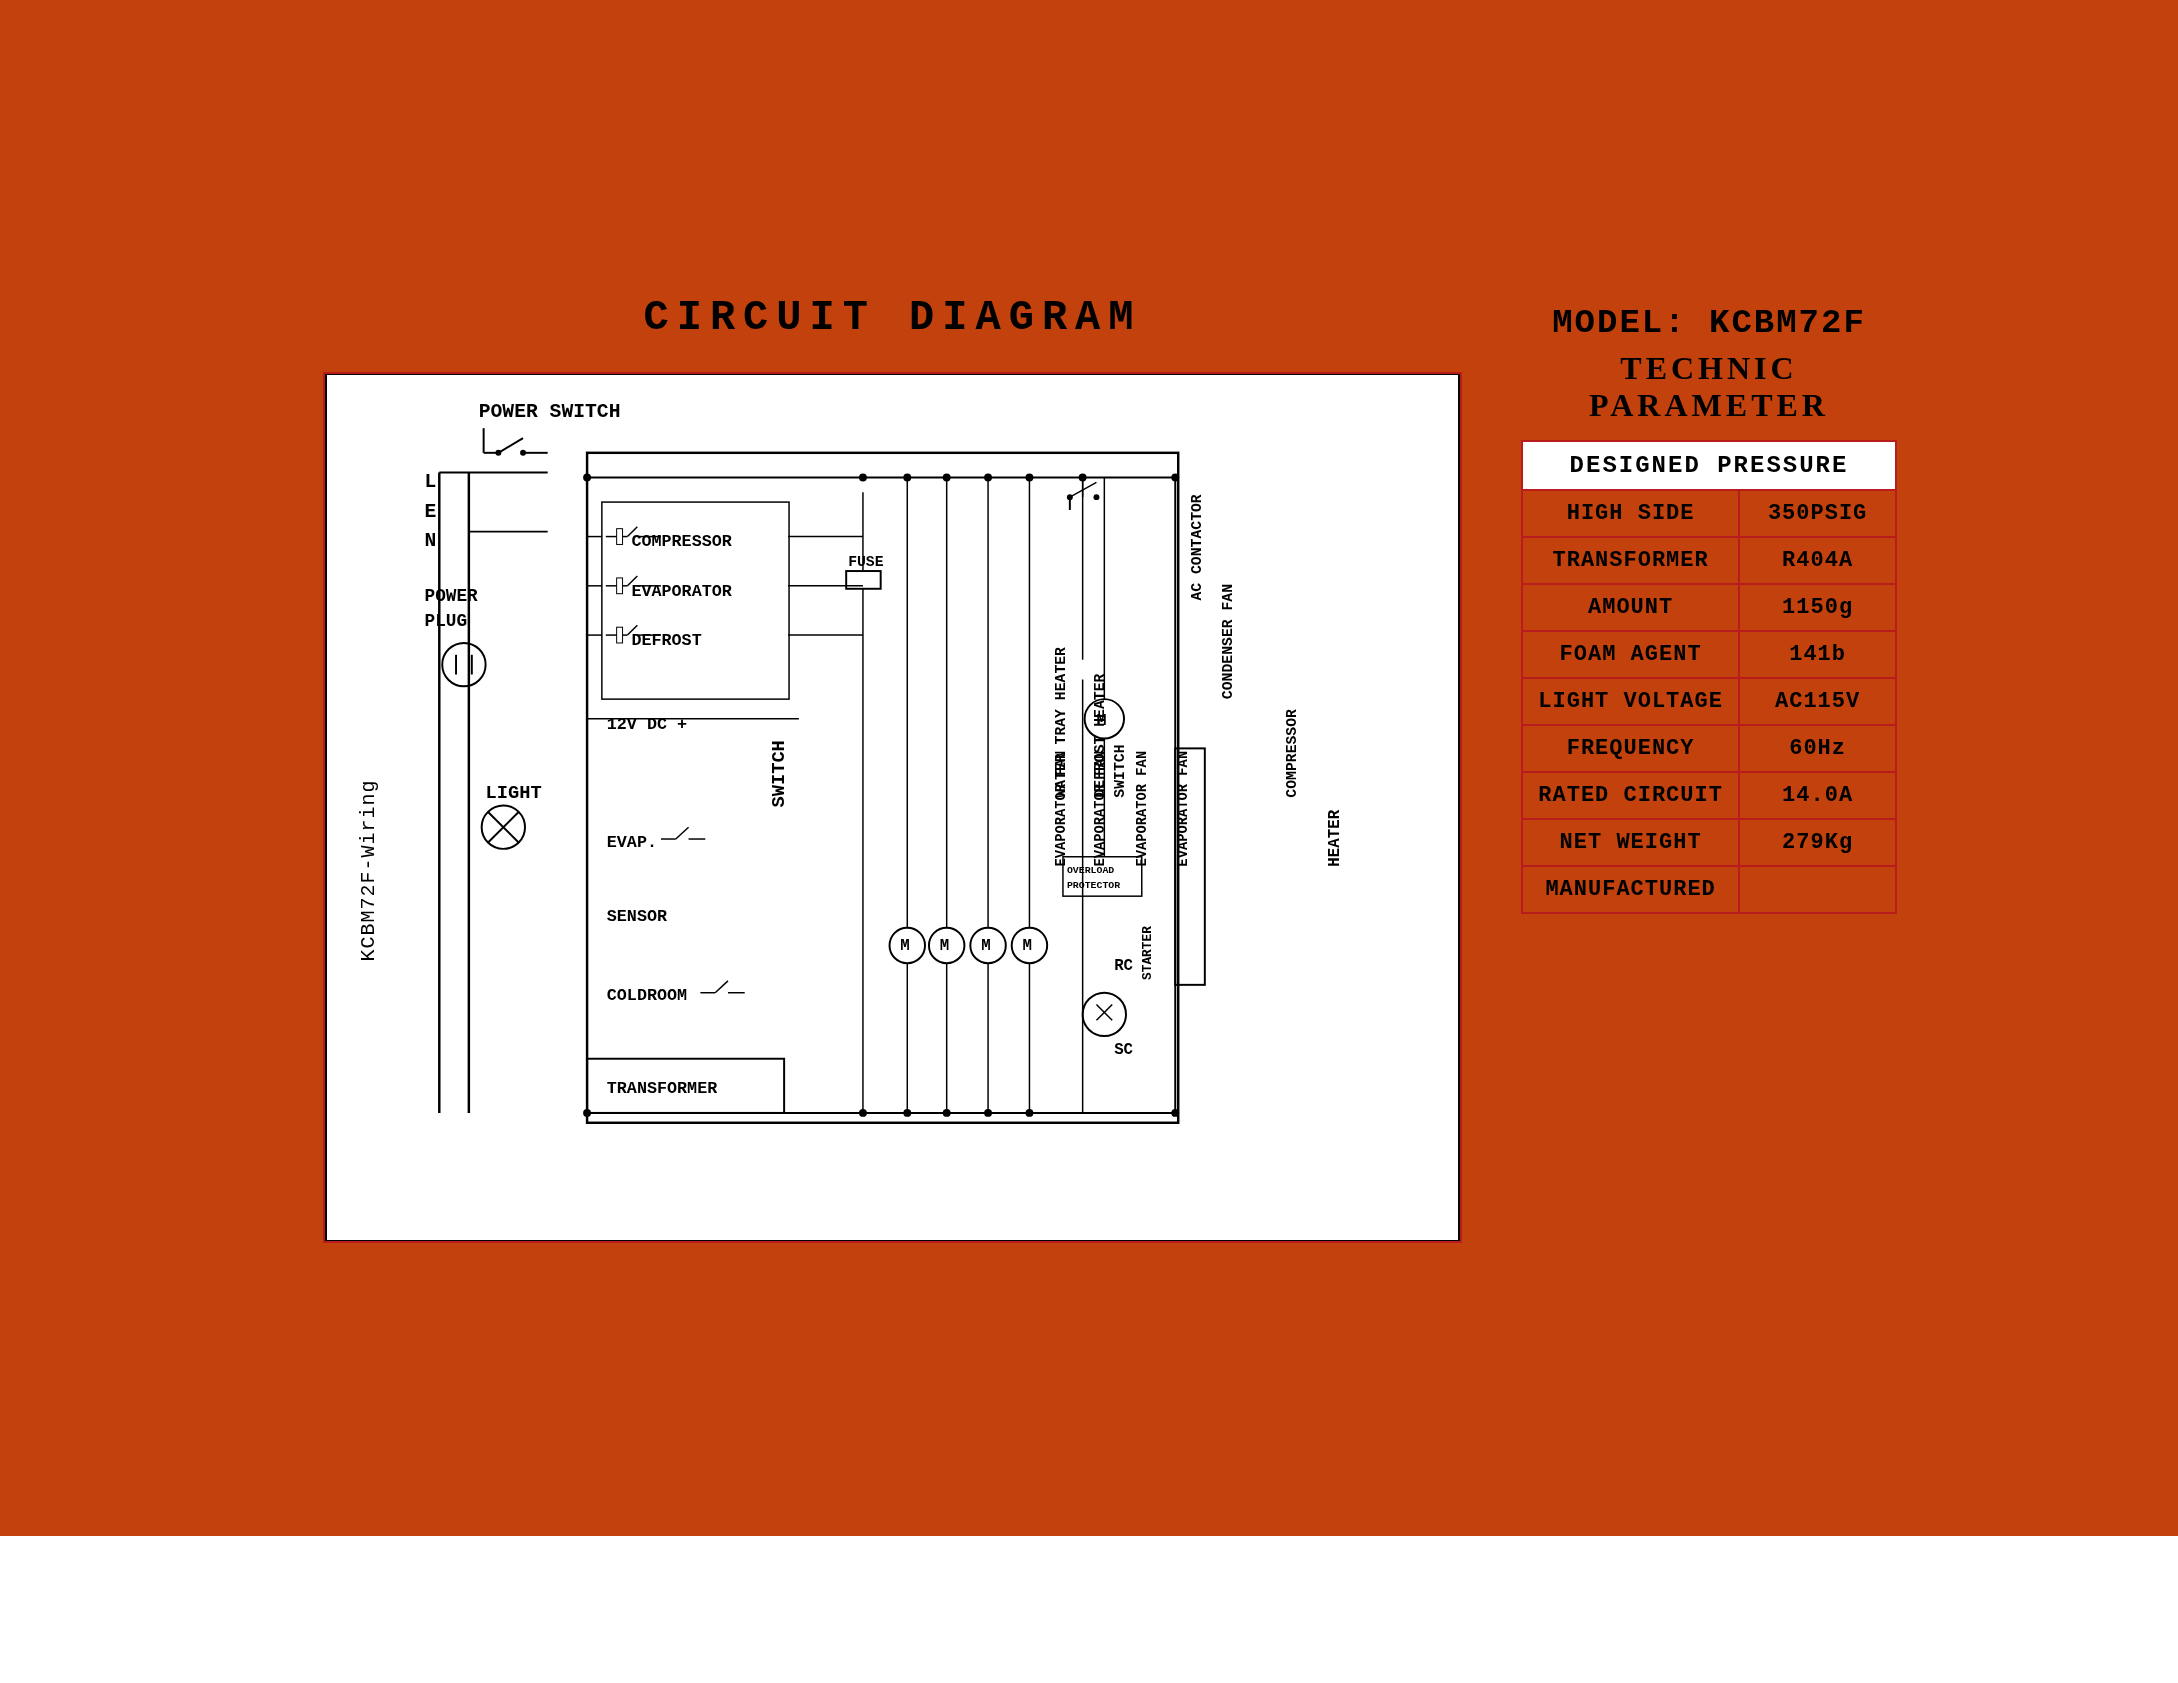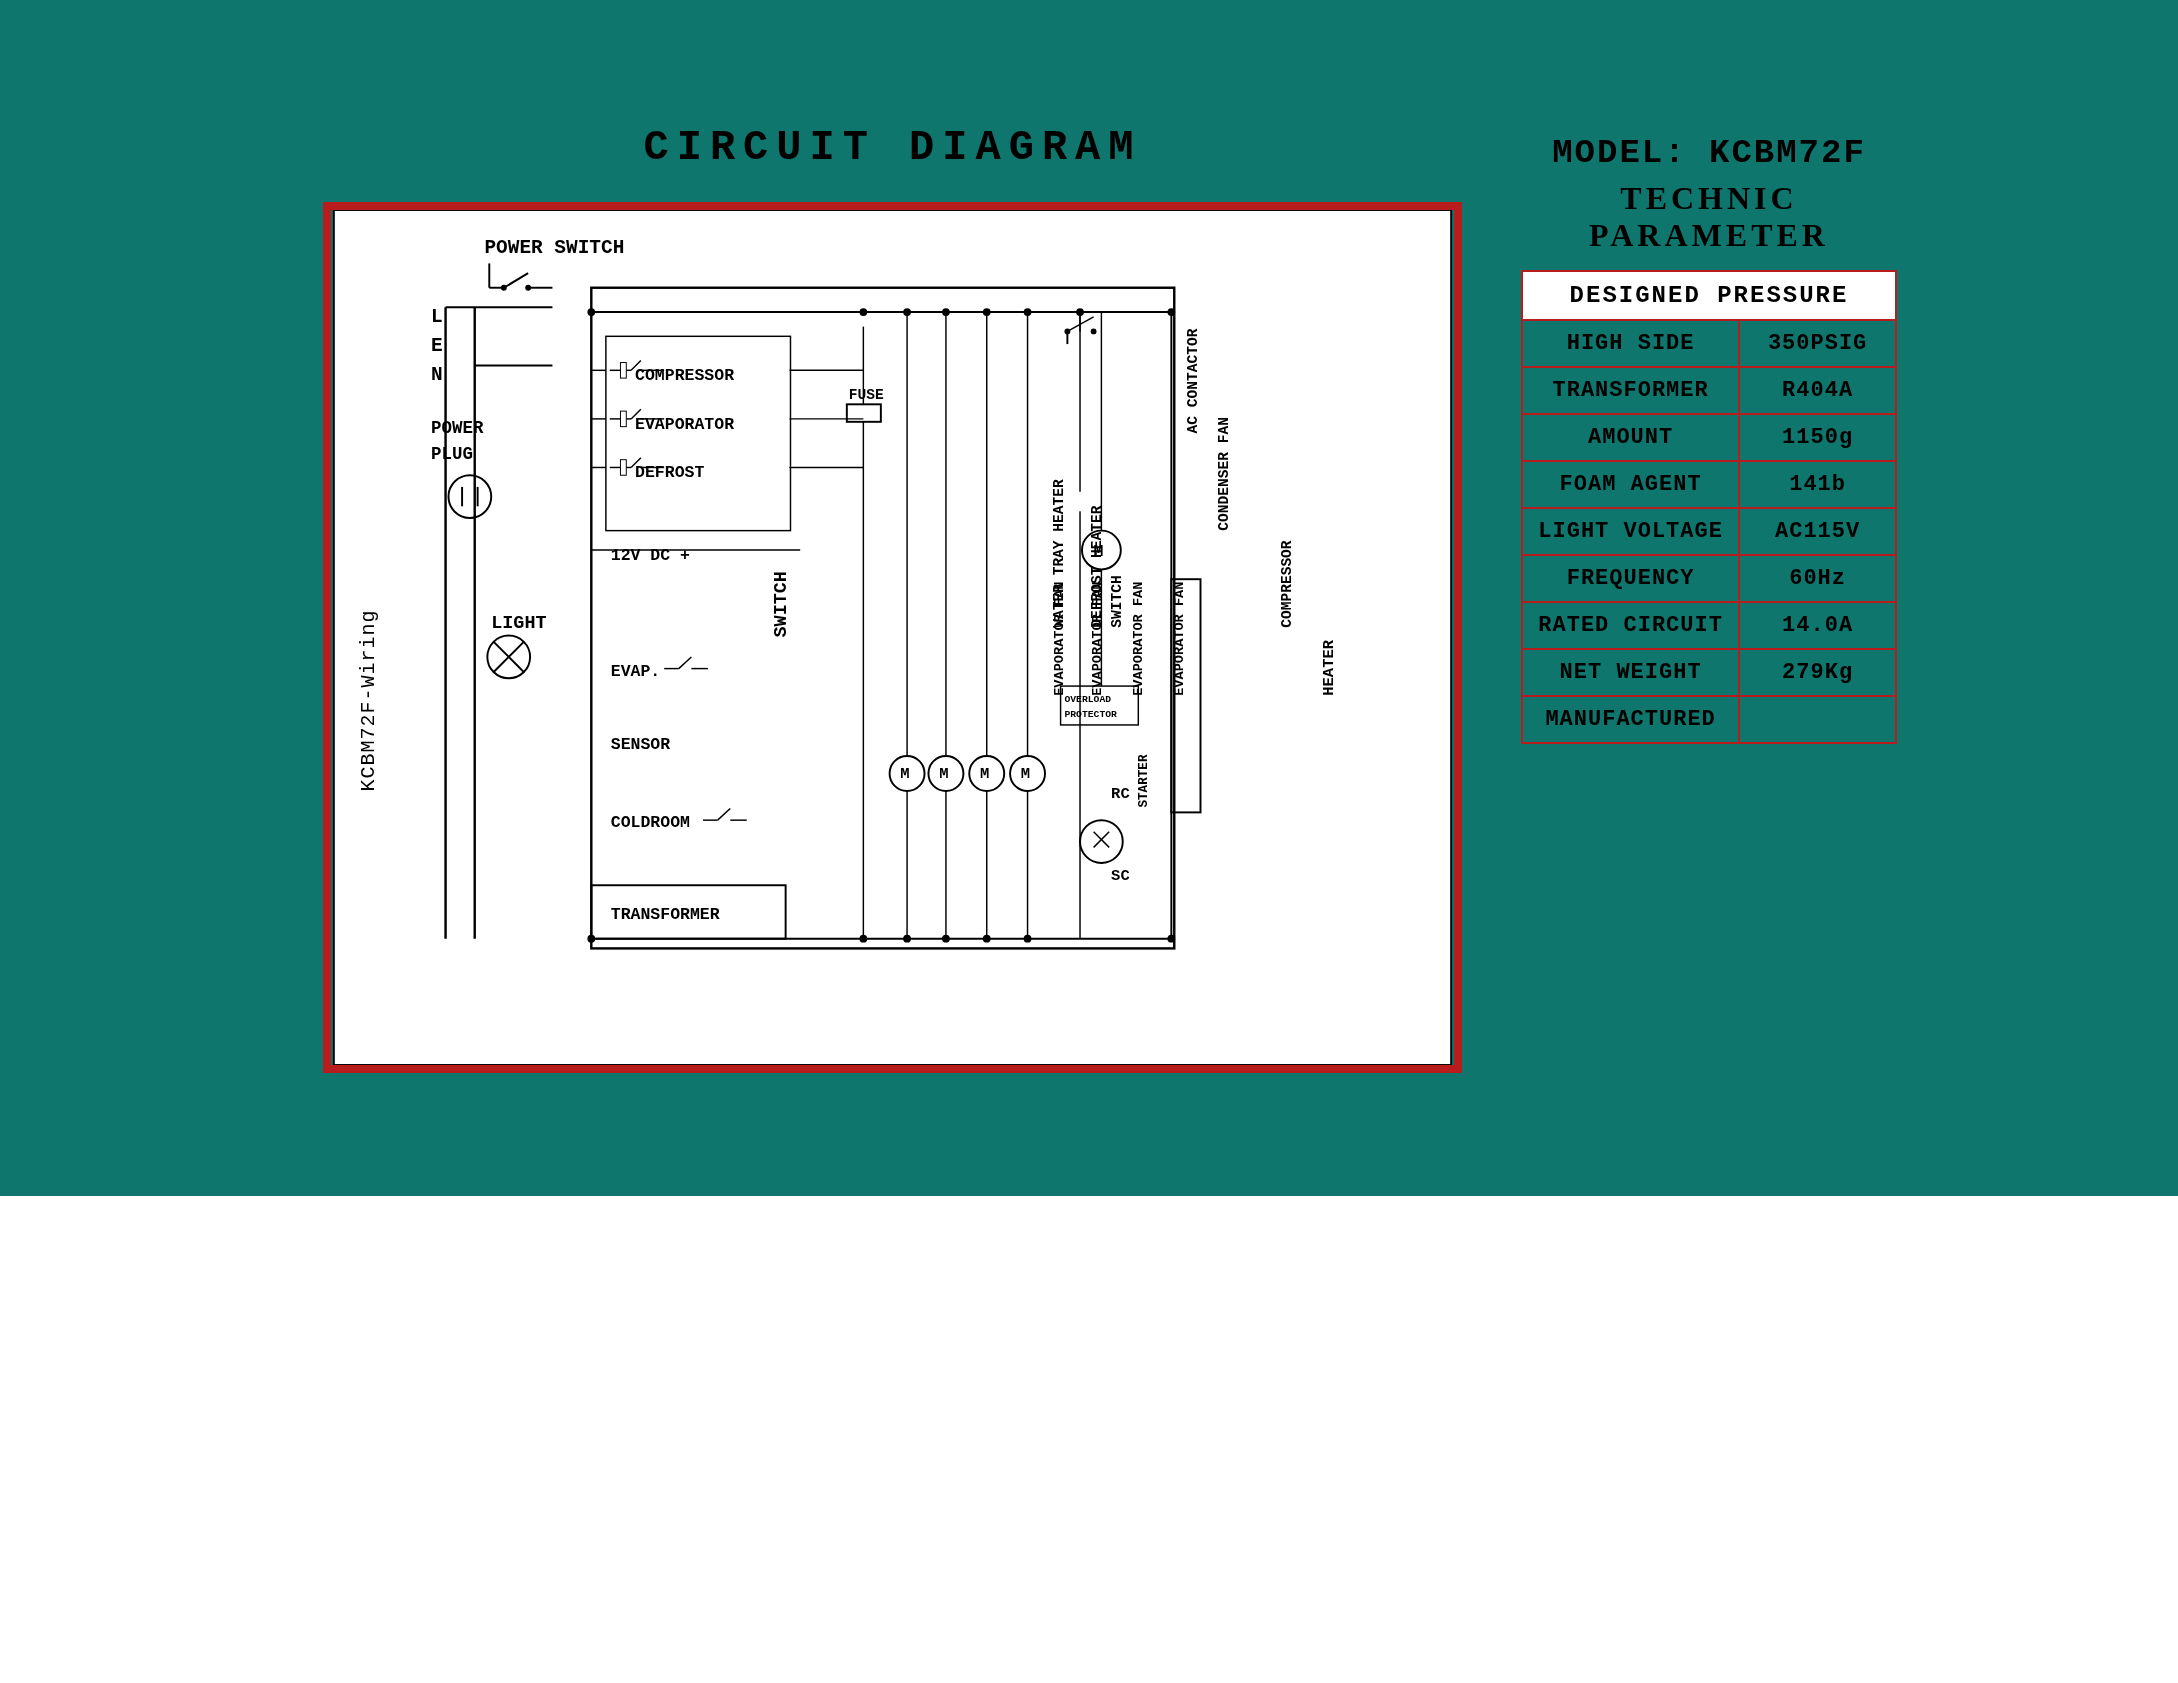--- a/index.html
+++ b/index.html
@@ -5,22 +5,22 @@
     * { margin: 0; padding: 0; box-sizing: border-box; }
     body {
       width: 2178px;
       height: 1683px;
       background: #fff;
       font-family: 'Courier New', Courier, monospace;
       overflow: hidden;
     }
     .page {
       width: 2178px;
-      height: 1196px;
-      background: #0f766e;
+      height: 1536px;
+      background: #c2410c;
       position: relative;
       display: flex;
       flex-direction: column;
       align-items: center;
       justify-content: center;
       padding-left: 42px;
     }
     .content-wrapper {
       display: flex;
       flex-direction: row;
@@ -37,21 +37,21 @@
       font-size: 42px;
       font-weight: bold;
       letter-spacing: 8px;
       margin-bottom: 30px;
       font-family: 'Courier New', Courier, monospace;
     }
     .circuit-container {
       position: relative;
       width: 1139px;
       height: 871px;
-      border: 8px solid #b91c1c;
+      border: 2px solid #b91c1c;
     }
     
     .circuit-svg {
       width: 100%;
       height: 100%;
     }
     
     .right-panel {
       display: flex;
       flex-direction: column;

